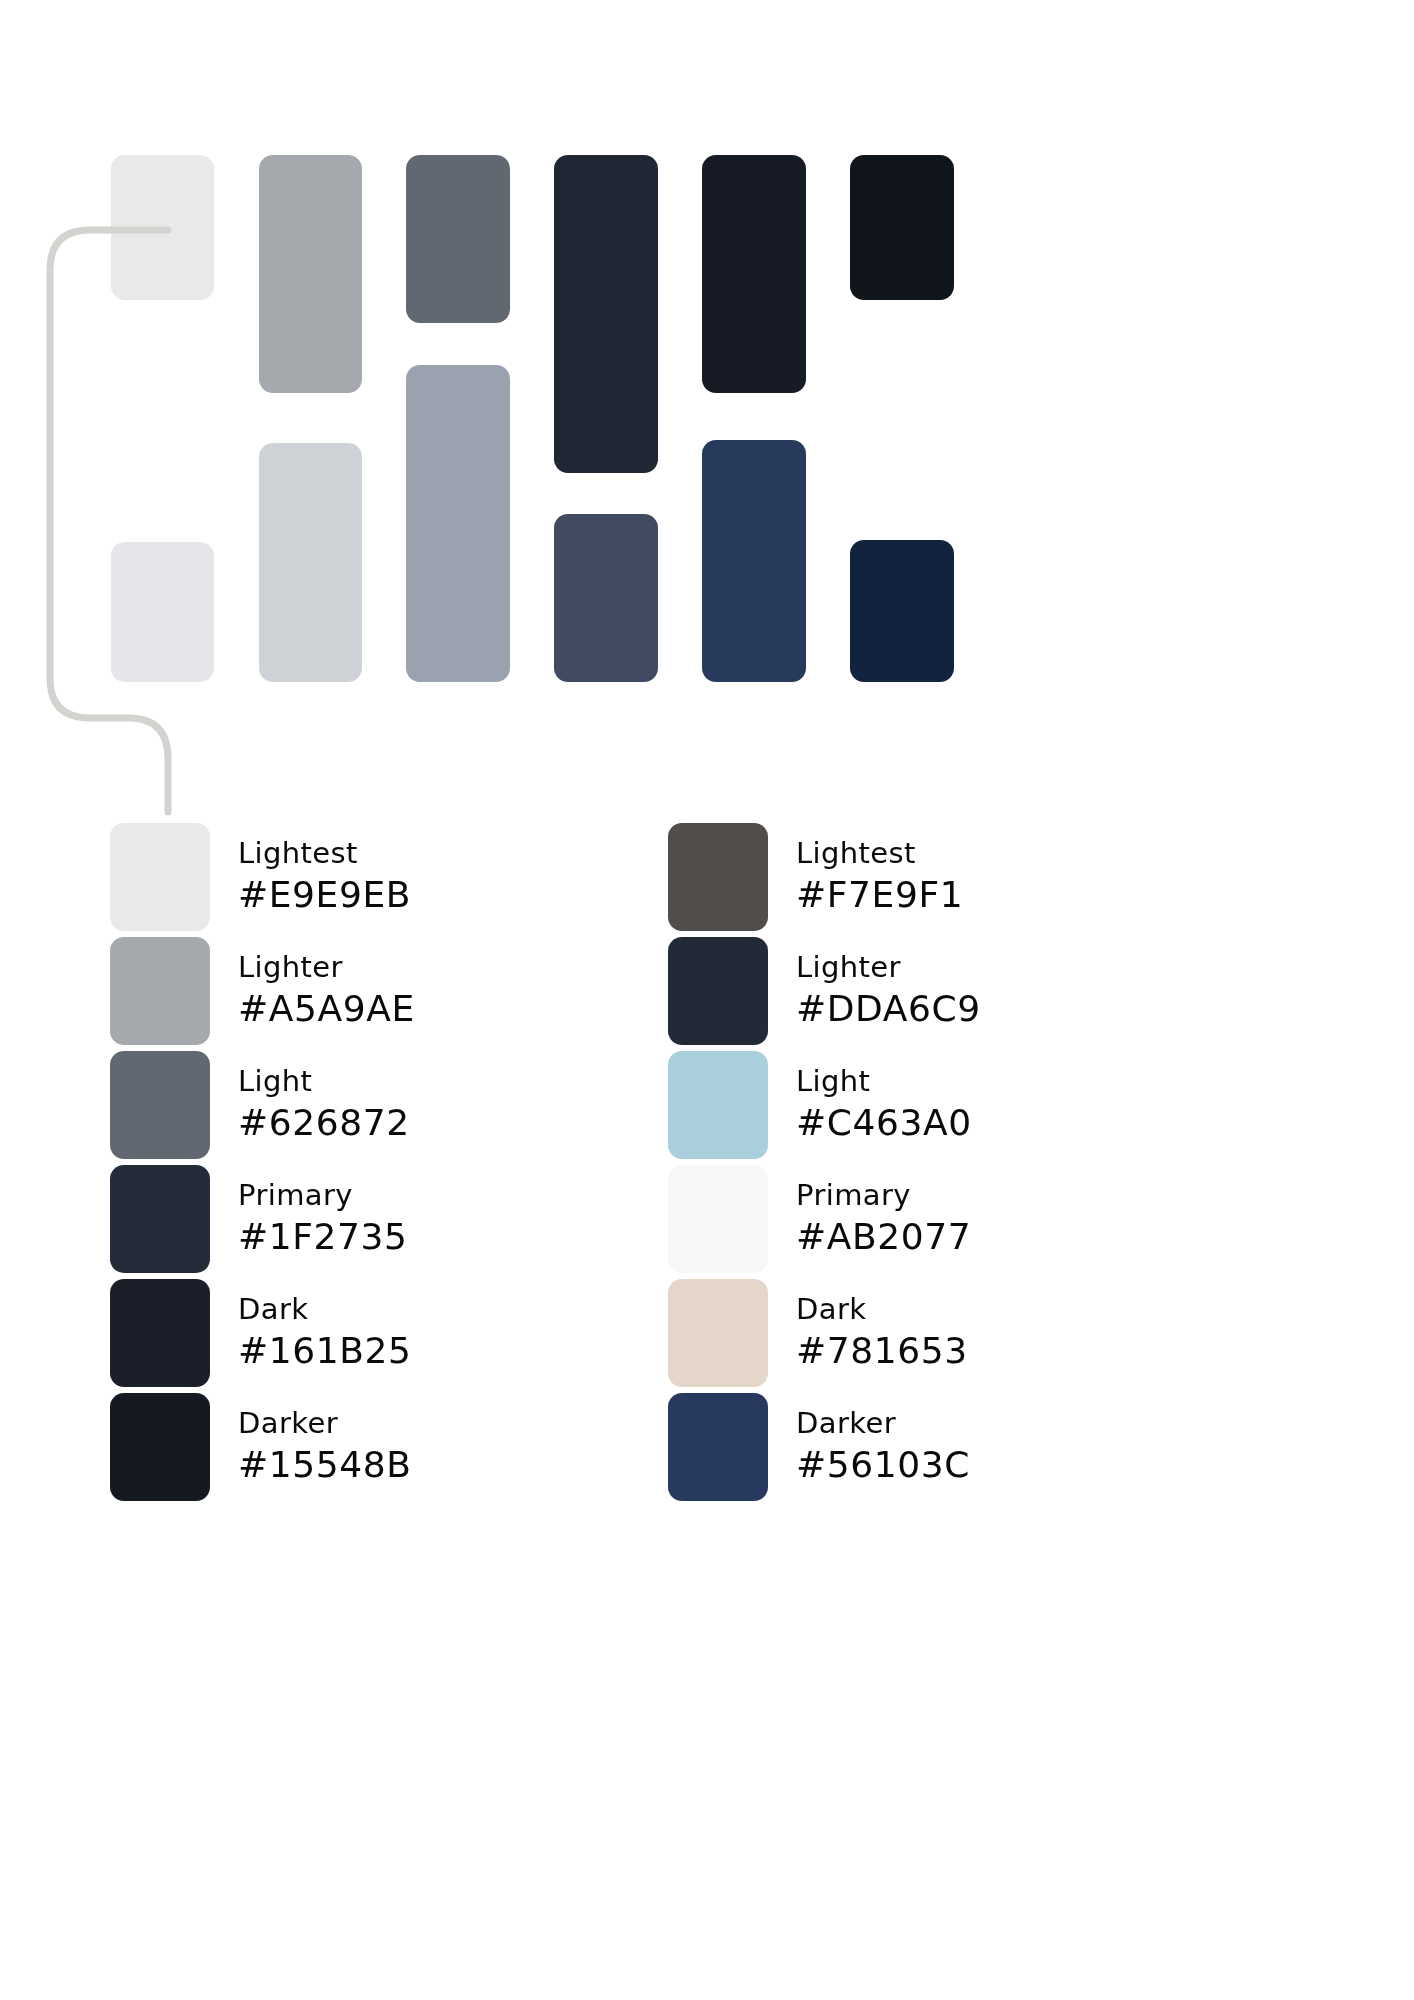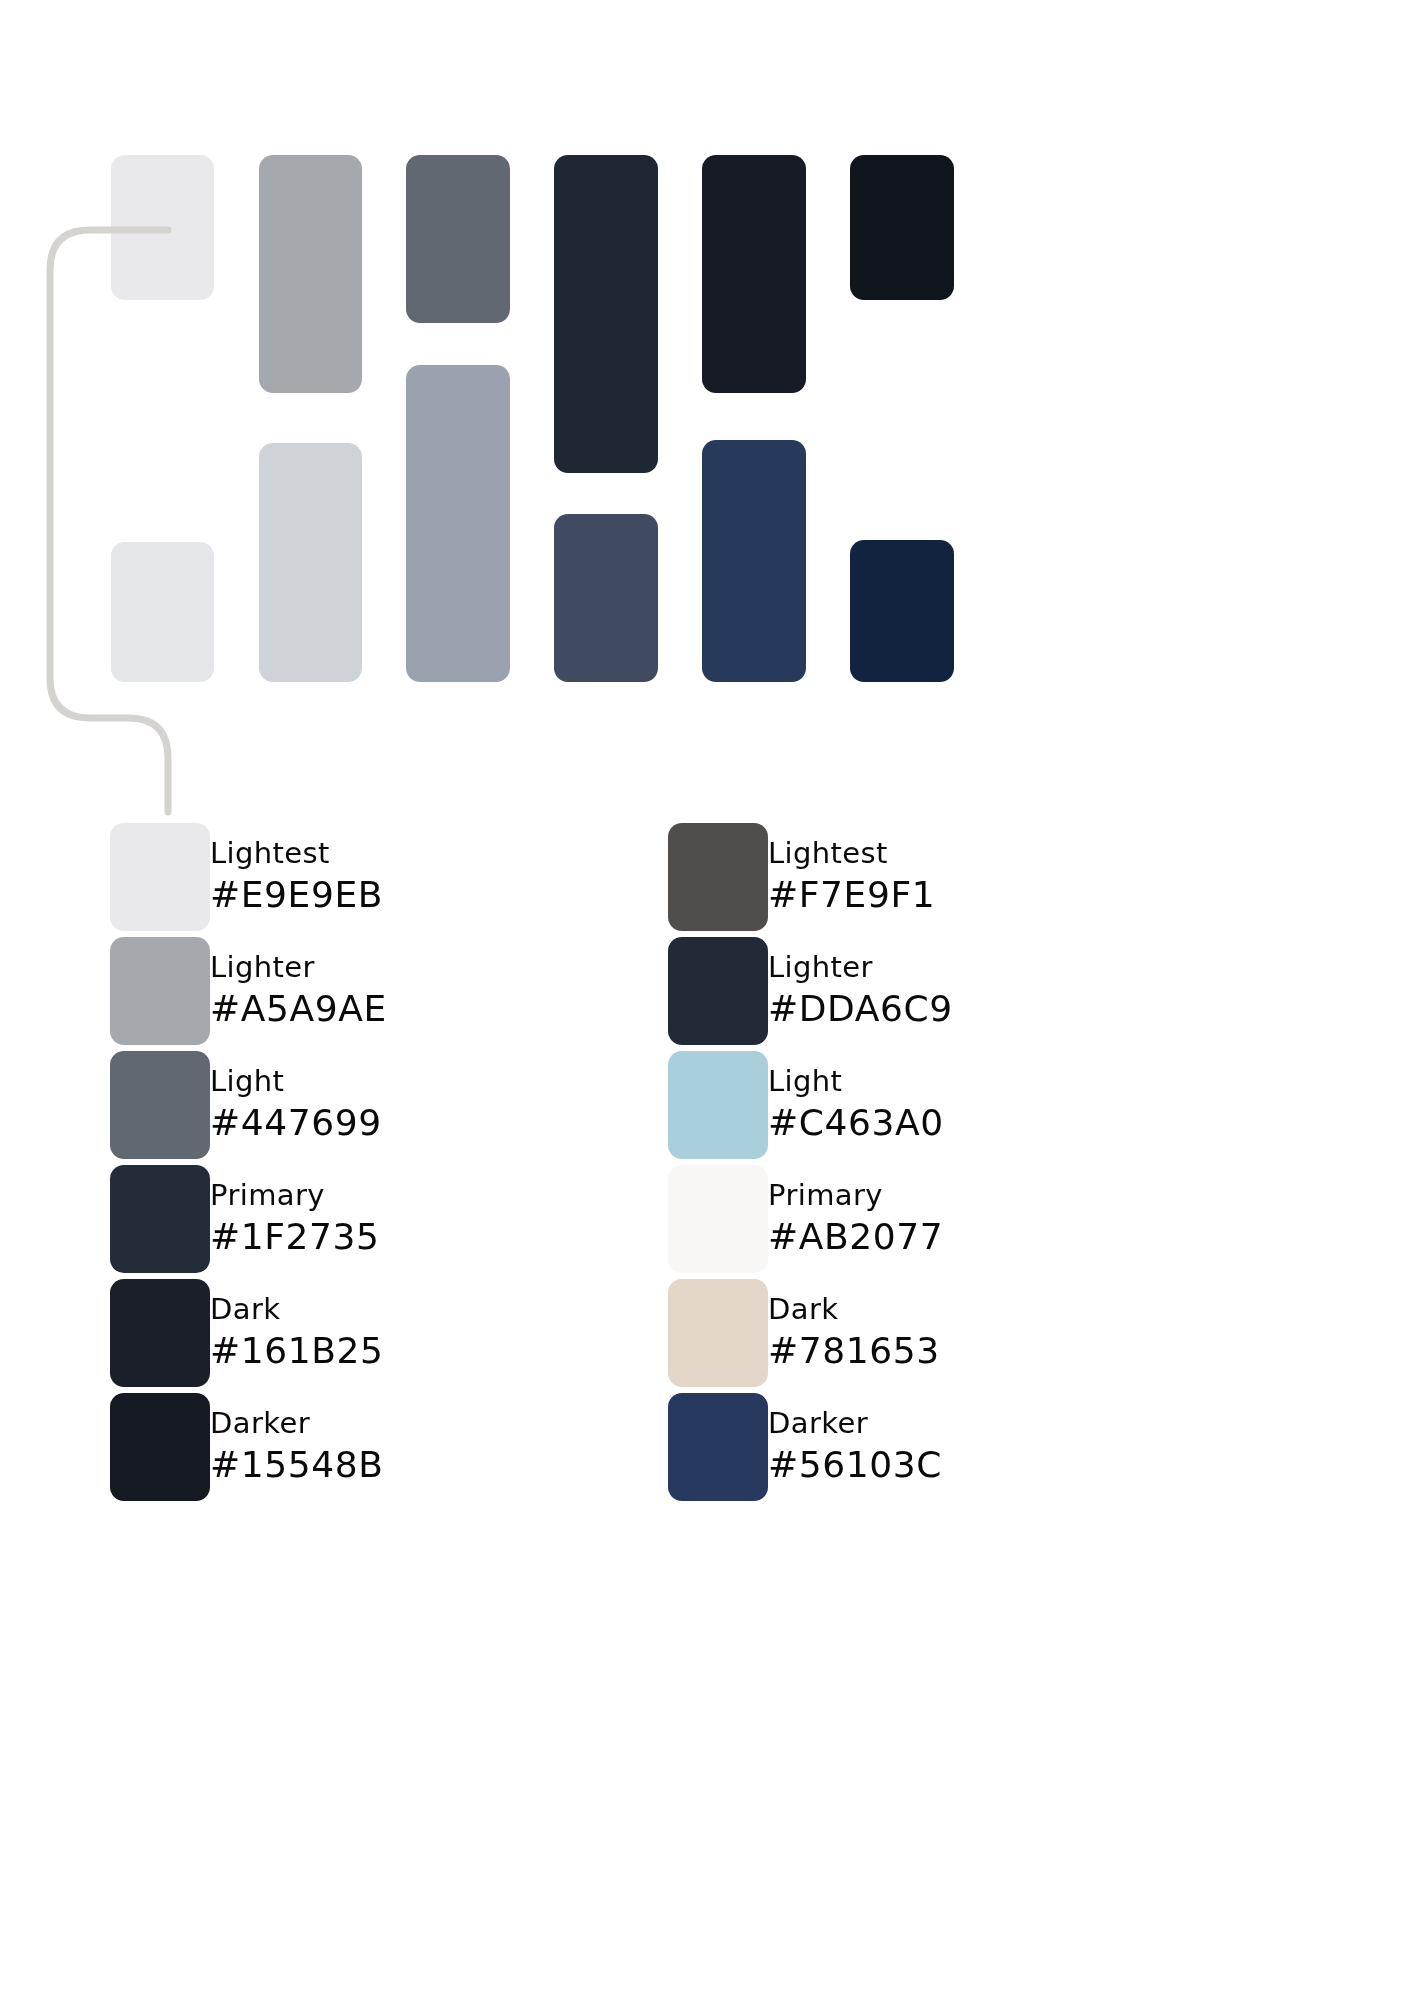--- a/index.html
+++ b/index.html
@@ -63,20 +63,21 @@
     height: 113px;
     margin-bottom: 1px;
   }
   .legend-swatch {
     width: 100px;
     height: 108px;
     border-radius: 14px;
     flex: 0 0 auto;
   }
   .legend-text {
+    margin-left: 28px;
     display: flex;
     flex-direction: column;
     justify-content: flex-end;
     line-height: 1.28;
   }
   .legend-name {
     font-size: 29px;
     color: #0a0a0a;
     letter-spacing: 0.4px;
   }
@@ -123,21 +124,21 @@
           <div class="legend-swatch" style="background: rgb(165, 169, 174);"></div>
           <div class="legend-text">
             <div class="legend-name">Lighter</div>
             <div class="legend-hex">#A5A9AE</div>
           </div>
         </div>
         <div class="legend-row">
           <div class="legend-swatch" style="background: rgb(98, 104, 114);"></div>
           <div class="legend-text">
             <div class="legend-name">Light</div>
-            <div class="legend-hex">#447699</div>
+            <div class="legend-hex">#626872</div>
           </div>
         </div>
         <div class="legend-row">
           <div class="legend-swatch" style="background: rgb(36, 44, 58);"></div>
           <div class="legend-text">
             <div class="legend-name">Primary</div>
             <div class="legend-hex">#1F2735</div>
           </div>
         </div>
         <div class="legend-row">

